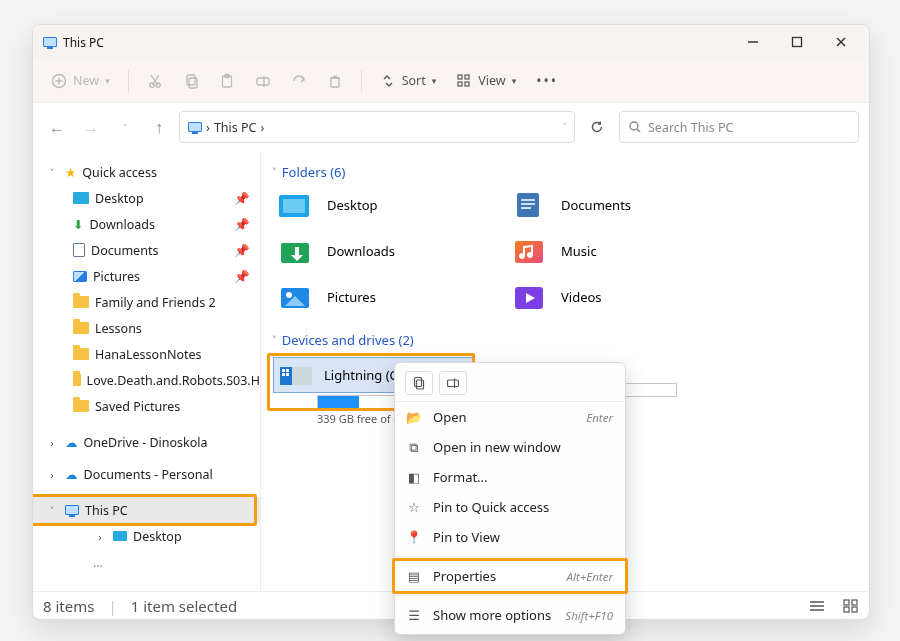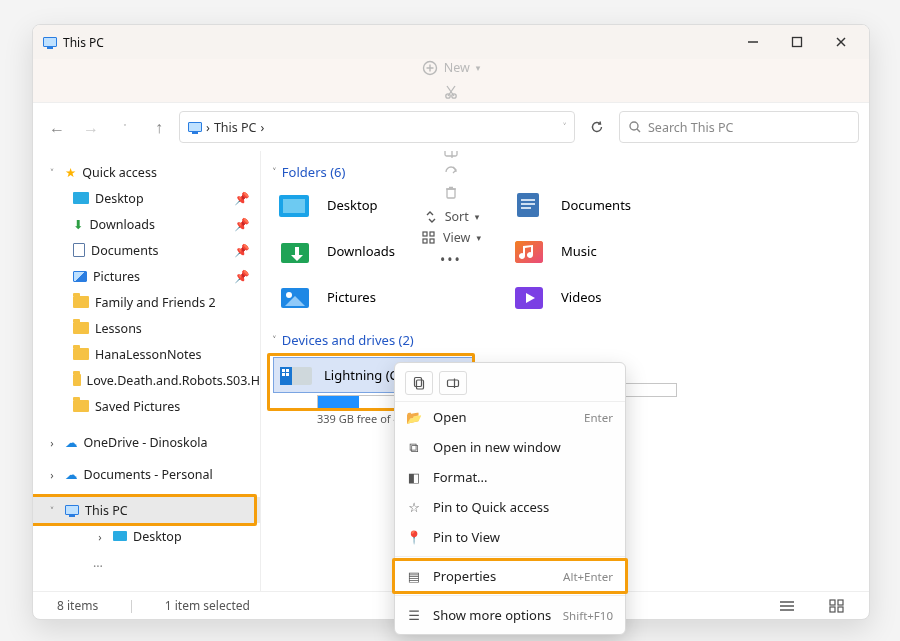--- a/index.html
+++ b/index.html
@@ -2,21 +2,21 @@
 <html><head>
 <meta charset="utf-8">
 <style>
   * { box-sizing: border-box; margin: 0; padding: 0; font-family: "Segoe UI", system-ui, sans-serif; }
   body { background: #f4f4f4; width: 900px; height: 641px; overflow: hidden; }
   .window { position: absolute; left: 32px; top: 24px; width: 838px; height: 596px; background: #fff; border: 1px solid #dcdcdc; border-radius: 8px; box-shadow: 0 10px 30px rgba(0,0,0,.12); display: flex; flex-direction: column; overflow: hidden; }
   .titlebar { height: 34px; display: flex; align-items: center; padding: 0 6px 0 10px; font-size: 12px; background: #f7f3f0; }
   .titlebar .title { margin-left: 6px; flex: 1; color: #111; }
   .winbtns { display: flex; }
   .winbtn { width: 44px; height: 32px; display: flex; align-items: center; justify-content: center; color: #333; }
-  .toolbar { height: 44px; display: flex; align-items: center; gap: 4px; padding: 0 10px; border-bottom: 1px solid #eee; background: #faf5f2; flex-direction: column; }
+  .toolbar { height: 44px; display: flex; align-items: center; gap: 4px; padding: 0 10px; border-bottom: 1px solid #eee; background: #faf5f2; }
   .tbtn { height: 32px; display: flex; align-items: center; justify-content: center; padding: 0 8px; border-radius: 4px; color: #555; font-size: 12.5px; gap: 6px; }
   .tbtn.disabled { color: #b9b9b9; }
   .tdiv { width: 1px; height: 22px; background: #e3ded9; margin: 0 6px; }
   .navrow { height: 48px; display: flex; align-items: center; padding: 0 10px; gap: 6px; background: #fff; }
   .navbtn { width: 28px; height: 28px; display: flex; align-items: center; justify-content: center; color: #888; border-radius: 4px; }
   .addrbox { flex: 1; height: 32px; border: 1px solid #ddd; border-radius: 4px; display: flex; align-items: center; padding: 0 8px; font-size: 12.5px; color: #333; }
   .addrbox .seg { margin: 0 4px; }
   .refresh { width: 32px; display:flex; align-items:center; justify-content:center; color:#555; }
   .searchbox { width: 240px; height: 32px; border: 1px solid #ddd; border-radius: 4px; display: flex; align-items: center; padding: 0 8px; font-size: 12.5px; color: #888; gap: 6px; }
   .body { flex: 1; display: flex; min-height: 0; }
@@ -33,29 +33,29 @@
   .folders-grid { display: grid; grid-template-columns: repeat(2, 200px); column-gap: 34px; row-gap: 14px; margin-bottom: 18px; margin-left: 4px; }
   .fitem { display: flex; align-items: center; gap: 10px; font-size: 13px; }
   .ficon { width: 40px; height: 32px; display:flex; align-items:center; justify-content:center; }
   .drives { display: flex; gap: 34px; margin-left: 0; }
   .drive { width: 200px; }
   .drive .dhdr { display:flex; align-items:center; gap:8px; font-size:13px; padding: 3px 4px 3px 4px; }
   .drive.selected .dhdr { background: #d9e4f7; border: 1px solid #7aa4e2; }
   .drive-bar { height: 14px; border: 1px solid #c6c6c6; background: #fff; position: relative; margin: 2px 0 2px 44px; width: 152px; }
   .drive-bar > div { position:absolute; left:0; top:0; bottom:0; background:#1e90ff; }
   .drive .dcap { font-size: 11px; color: #5a5a5a; margin-left: 44px; }
-  .statusbar { height: 28px; border-top: 1px solid #eee; display:flex; align-items:center; padding: 0 24px; font-size: 12px; color: #555; gap: 30px; }
+  .statusbar { height: 28px; border-top: 1px solid #eee; display:flex; align-items:center; padding: 0 10px; font-size: 15px; color: #555; gap: 14px; }
   .statusbar .spacer { flex:1; }
   
   .ctxmenu { position: absolute; left: 394px; top: 362px; width: 232px; background: #fefefe; border: 1px solid #d9d9d9; border-radius: 6px; box-shadow: 0 8px 22px rgba(0,0,0,.18); font-size: 13px; padding: 4px 0; }
   .ctx-toprow { display:flex; gap: 6px; padding: 4px 10px 6px 10px; border-bottom: 1px solid #eee; }
   .ctx-toprow .sq { width: 28px; height: 24px; border: 1px solid #ddd; border-radius: 3px; display:flex; align-items:center; justify-content:center; color:#555; }
   .ctxitem { height: 30px; display:flex; align-items:center; padding: 0 12px 0 10px; gap: 10px; color:#222; position:relative; }
   .ctxitem .ico { width: 18px; text-align:center; color:#555; }
-  .ctxitem .shortcut { margin-left:auto; color:#888; font-size: 11.5px; }
+  .ctxitem .shortcut { margin-left:auto; color:#888; font-size: 11.5px; font-style: italic; }
   .ctxitem.hl { background:#fff; }
   .ctxsep { height:1px; background:#eee; margin: 4px 0; }
   
   .ic-monitor { width:14px; height:10px; border:1.5px solid #2a7de1; border-radius:1px; display:inline-block; position:relative; background:#bfe1ff; }
   .ic-monitor::after { content:""; position:absolute; left:3px; right:3px; bottom:-3px; height:2px; background:#2a7de1; }
   .star { color:#ffb300; }
   .smallfolder { width:16px; height:12px; background:#f6c244; border-radius:1px; display:inline-block; position:relative; }
   .smallfolder::before { content:""; position:absolute; left:0; top:-3px; width:7px; height:3px; background:#f6c244; border-radius:1px 1px 0 0; }
   svg { display:block; }
 </style>

